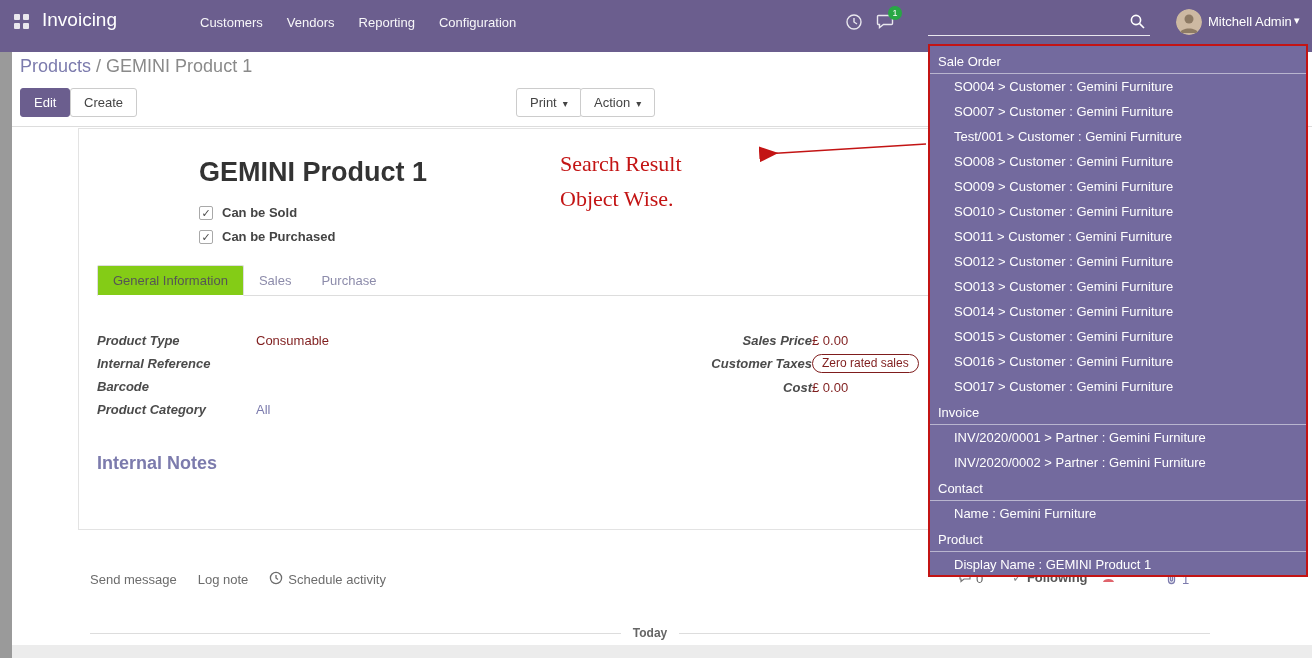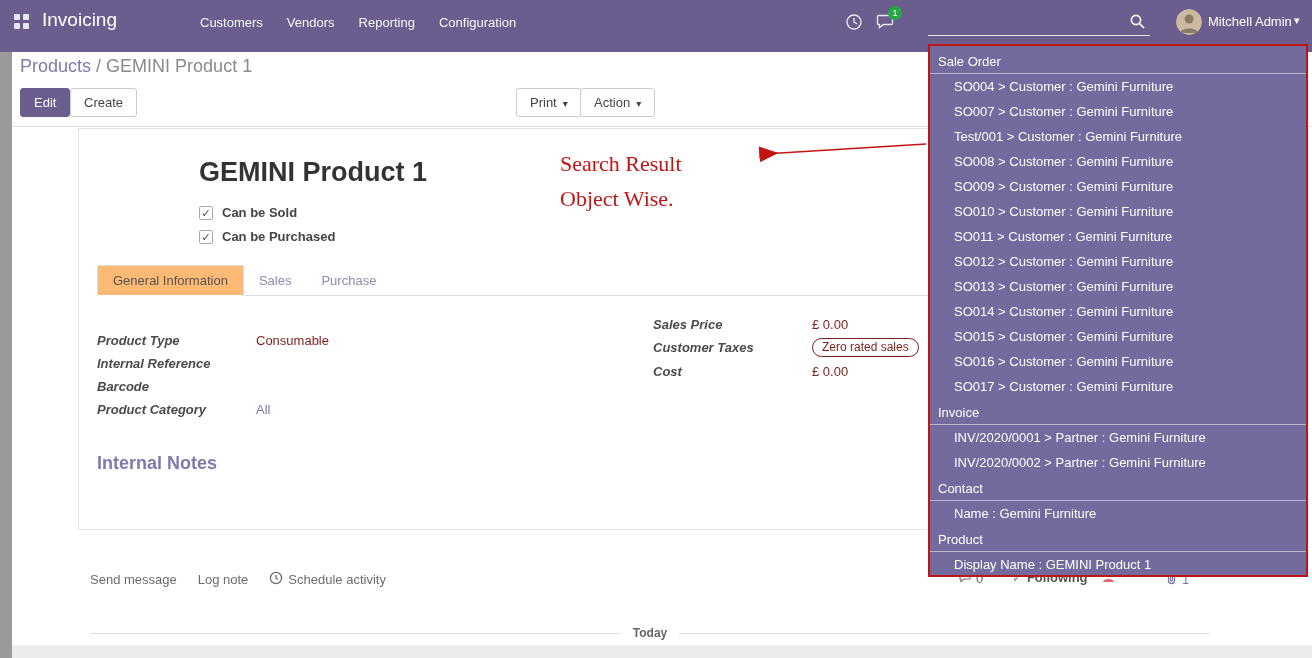--- a/index.html
+++ b/index.html
@@ -68,25 +68,25 @@
   }
   .cb-label { margin-left: 9px; font-size: 13px; font-weight: bold; color: #444; text-align: right; }
 
   .tabs {
     position: absolute; left: 18px; top: 134px; width: 1118px; height: 33px;
     display: flex; align-items: flex-end; border-bottom: 1px solid #ddd;
   }
   .tab { padding: 7px 15px; font-size: 13px; color: #8d8cab; cursor: pointer; }
   .tab.active {
     border: 1px solid #ddd; border-bottom: 1px solid #fff; margin-bottom: -1px;
-    background: #fdba74; color: #555; border-radius: 2px 2px 0 0;
+    background: #84cc16; color: #555; border-radius: 2px 2px 0 0;
   }
 
   .col-left { position: absolute; left: 18px; top: 202px; width: 480px; }
-  .col-right { position: absolute; left: 574px; top: 186px; width: 440px; }
+  .col-right { position: absolute; left: 574px; top: 202px; width: 440px; text-align: right; }
   .field-row { display: flex; align-items: center; margin-bottom: 5px; min-height: 18px; font-size: 13px; }
   .field-label { width: 159px; font-weight: bold; color: #4b4b4b; flex-shrink: 0; font-style: italic; }
   .field-value { color: #7f1d1d; }
   .field-value.link { color: var(--link-purple, #7c7bad); cursor: pointer; }
   .field-value.pill { border: 1px solid #7f1d1d; border-radius: 10px; padding: 0 9px; font-size: 12px; line-height: 17px; }
 
   .notes-heading { position: absolute; left: 18px; top: 324px; font-size: 18px; font-weight: bold; color: var(--link-purple, #7c7bad); }
 
   
   .chatter-links { position: absolute; left: 90px; top: 571px; display: flex; gap: 21px; font-size: 13px; color: #6c6c6c; z-index: 4; }

